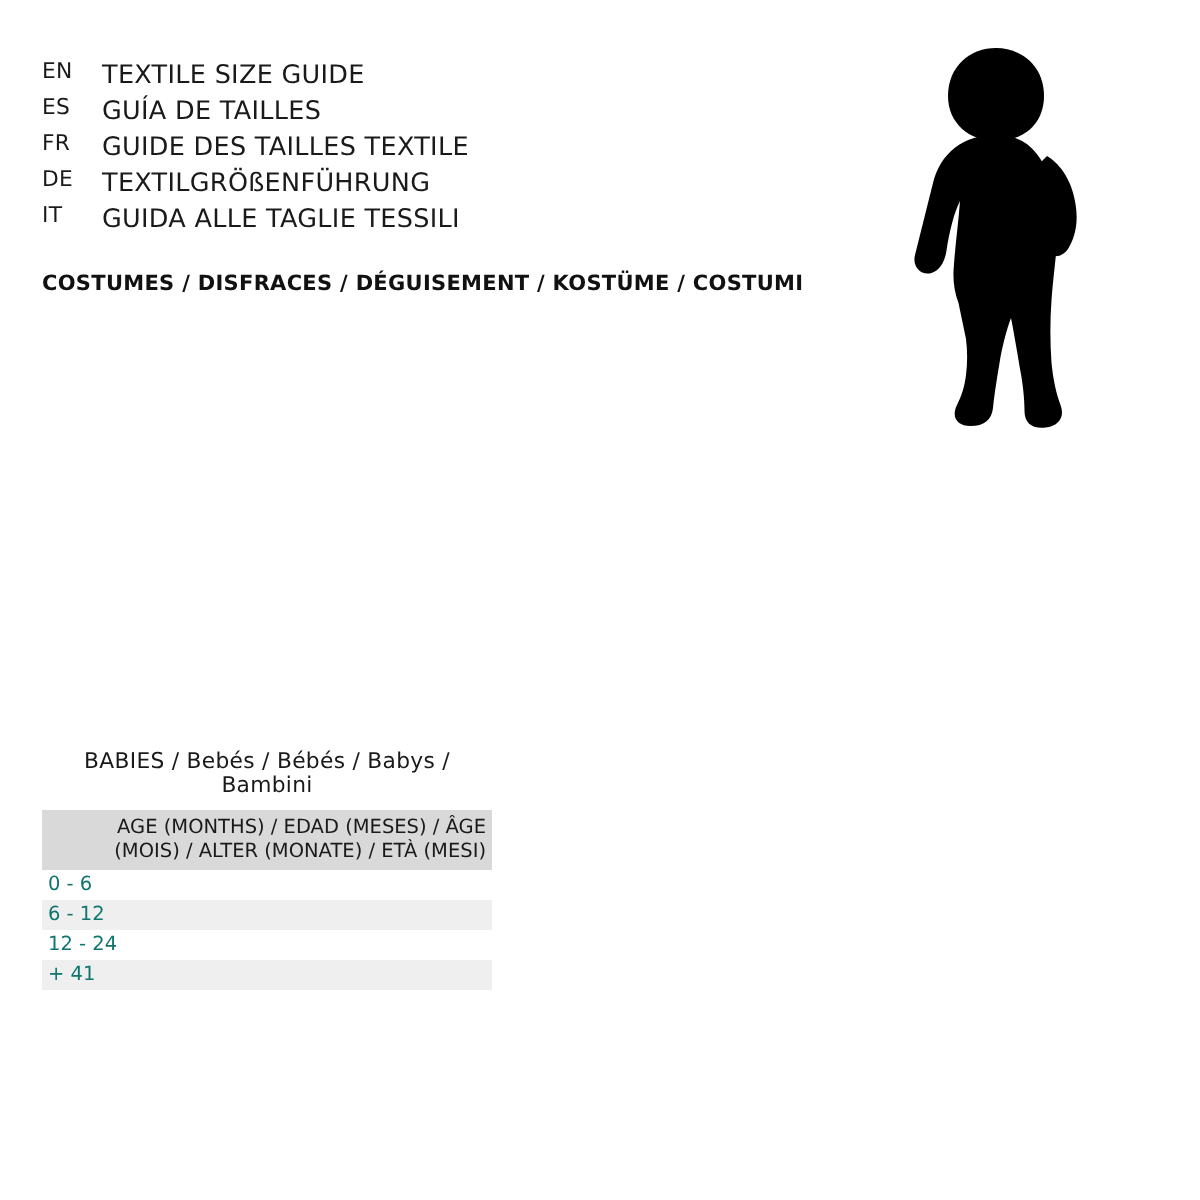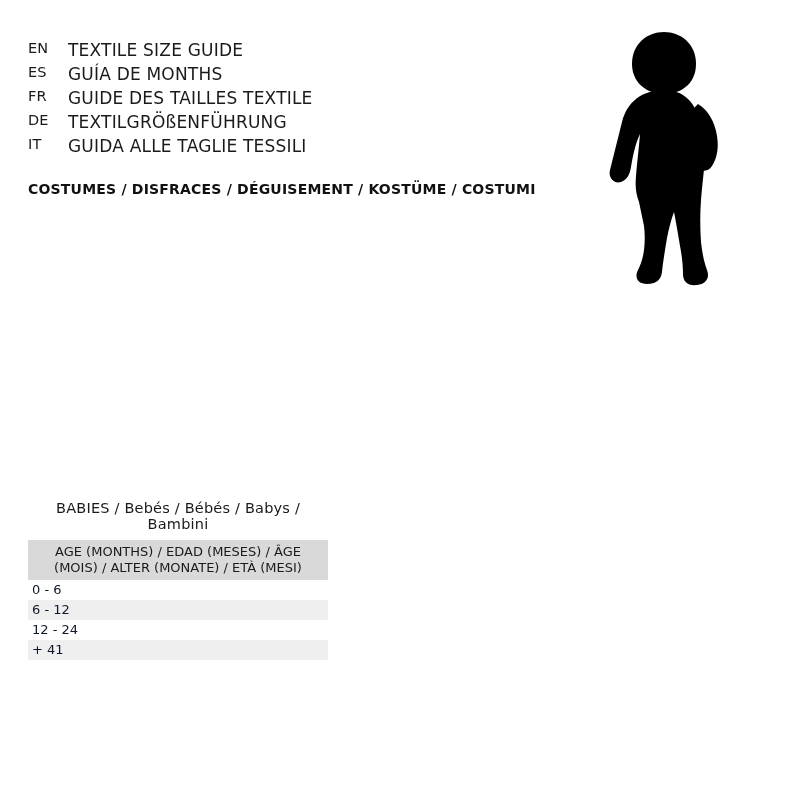--- a/index.html
+++ b/index.html
@@ -82,52 +82,52 @@
     margin-bottom: 8px;
     text-align: center;
   }
   table.size-table {
     border-collapse: collapse;
     width: 300px;
     table-layout: fixed;
   }
   table.size-table th {
     background: #d9d9d9;
-    text-align: center;
+    text-align: right;
     font-weight: normal;
     font-size: 13px;
     line-height: 16px;
     padding: 4px 4px 4px 4px;
     color: #1a1a1a;
   }
   table.size-table td {
     font-size: 13px;
     line-height: 16px;
     padding: 2px 4px;
-    color: #0f172a;
+    color: #0f766e;
     background: #ffffff;
   }
   table.size-table tr.alt td {
     background: #efefef;
     margin-left: 12px;
   }
 </style>
 </head>
 <body>
 
 <div class="page">
 
   <div class="lang-block">
     <div class="lang-row">
       <span class="lang-code">EN</span>
       <span class="lang-text">TEXTILE SIZE GUIDE</span>
     </div>
     <div class="lang-row">
       <span class="lang-code">ES</span>
-      <span class="lang-text">GUÍA DE MONTHS</span>
+      <span class="lang-text">GUÍA DE TAILLES</span>
     </div>
     <div class="lang-row">
       <span class="lang-code">FR</span>
       <span class="lang-text">GUIDE DES TAILLES TEXTILE</span>
     </div>
     <div class="lang-row">
       <span class="lang-code">DE</span>
       <span class="lang-text">TEXTILGRÖßENFÜHRUNG</span>
     </div>
     <div class="lang-row">

